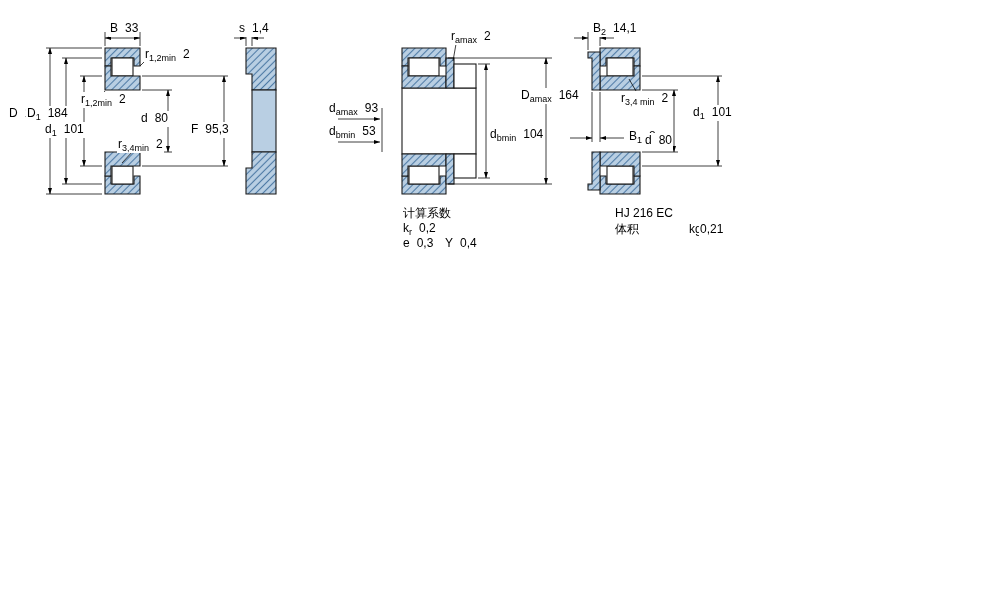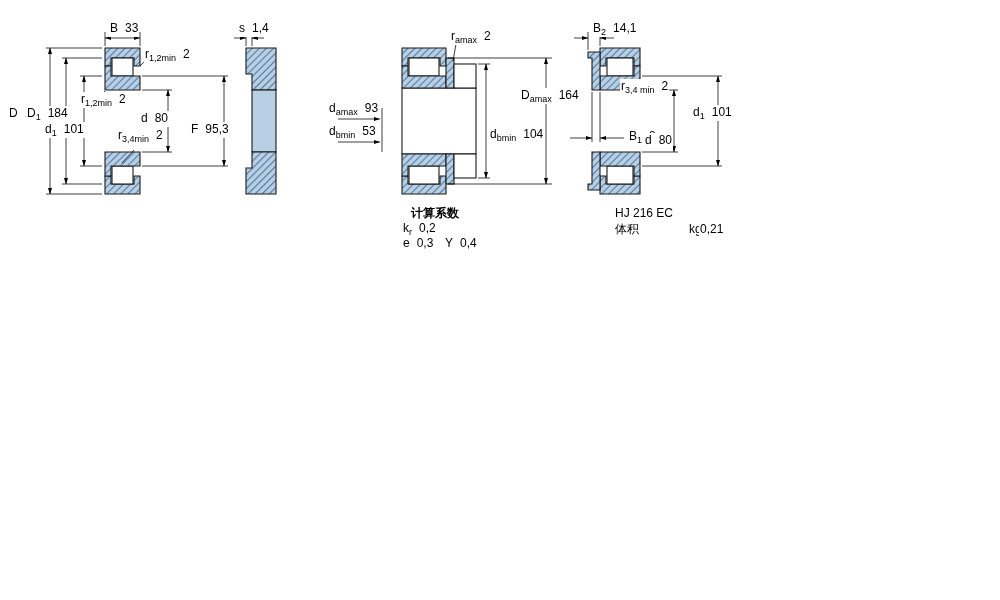--- a/index.html
+++ b/index.html
@@ -6,21 +6,21 @@
   #stage{position:relative;width:1000px;height:600px;background:#fff;overflow:hidden;
          font-family:"Liberation Sans", sans-serif;}
   #drawing{position:absolute;left:0;top:0;}
   .part{stroke:#1a1a1a;stroke-width:1.1;}
   .roller{stroke:#1a1a1a;stroke-width:1.1;}
   .dim{stroke:#000;stroke-width:0.75;fill:none;}
   .lbl{position:absolute;font-size:12px;line-height:14px;color:#000;background:#fff;
        white-space:nowrap;padding:0 1px;}
   .lbl sub{font-size:9px;line-height:1;}
   .lbl .v{margin-left:7px;}
-  .bold{font-weight:bold;margin-left:8px;}
+  .bold{font-weight:normal;}
 </style>
 </head>
 <body>
 
 <div id="stage">
 
   <svg id="drawing" width="1000" height="600" viewBox="0 0 1000 600">
     <defs>
       <pattern id="hatch" patternUnits="userSpaceOnUse" width="5" height="5" patternTransform="rotate(45)">
         <rect width="5" height="5" fill="#b9cfe3"></rect>
@@ -130,33 +130,33 @@
     </g>
   </svg>
 
   <span class="lbl" style="left:109px;top:21px"><span>B</span><sub></sub><span class="v">33</span></span>
   <span class="lbl" style="left:144px;top:47px"><span>r</span><sub>1,2min</sub><span class="v">2</span></span>
   <span class="lbl" style="left:8px;top:106px"><span>D</span><sub></sub><span class="v">140</span></span>
   <span class="lbl" style="left:26px;top:106px"><span>D</span><sub>1</sub><span class="v">184</span></span>
   <span class="lbl" style="left:80px;top:92px"><span>r</span><sub>1,2min</sub><span class="v">2</span></span>
   <span class="lbl" style="left:44px;top:122px"><span>d</span><sub>1</sub><span class="v">101</span></span>
   <span class="lbl" style="left:140px;top:111px"><span>d</span><sub></sub><span class="v">80</span></span>
-  <span class="lbl" style="left:117px;top:128px"><span>r</span><sub>3,4min</sub><span class="v">2</span></span>
+  <span class="lbl" style="left:117px;top:137px"><span>r</span><sub>3,4min</sub><span class="v">2</span></span>
   <span class="lbl" style="left:190px;top:122px"><span>F</span><sub></sub><span class="v">95,3</span></span>
 
   <span class="lbl" style="left:238px;top:21px"><span>s</span><sub></sub><span class="v">1,4</span></span>
 
   <span class="lbl" style="left:450px;top:29px"><span>r</span><sub>amax</sub><span class="v">2</span></span>
   <span class="lbl" style="left:328px;top:101px"><span>d</span><sub>amax</sub><span class="v">93</span></span>
   <span class="lbl" style="left:328px;top:124px"><span>d</span><sub>bmin</sub><span class="v">53</span></span>
   <span class="lbl" style="left:520px;top:88px"><span>D</span><sub>amax</sub><span class="v">164</span></span>
   <span class="lbl" style="left:489px;top:127px"><span>d</span><sub>bmin</sub><span class="v">104</span></span>
 
   <span class="lbl" style="left:592px;top:21px"><span>B</span><sub>2</sub><span class="v">14,1</span></span>
-  <span class="lbl" style="left:620px;top:79px"><span>r</span><sub>3,4 min</sub><span class="v">2</span></span>
+  <span class="lbl" style="left:620px;top:91px"><span>r</span><sub>3,4 min</sub><span class="v">2</span></span>
   <span class="lbl" style="left:692px;top:105px"><span>d</span><sub>1</sub><span class="v">101</span></span>
   <span class="lbl" style="left:628px;top:129px"><span>B</span><sub>1</sub><span class="v">8</span></span>
   <span class="lbl" style="left:644px;top:133px"><span>d</span><sub></sub><span class="v">80</span></span>
 
   <span class="lbl bold" style="left:402px;top:206px">计算系数</span>
   <span class="lbl" style="left:402px;top:221px"><span>k</span><sub>r</sub><span class="v">0,2</span></span>
   <span class="lbl" style="left:402px;top:236px"><span>e</span><sub></sub><span class="v">0,3</span></span>
   <span class="lbl" style="left:444px;top:236px"><span>Y</span><sub></sub><span class="v">0,4</span></span>
 
   <span class="lbl" style="left:614px;top:206px">HJ 216 EC</span>

